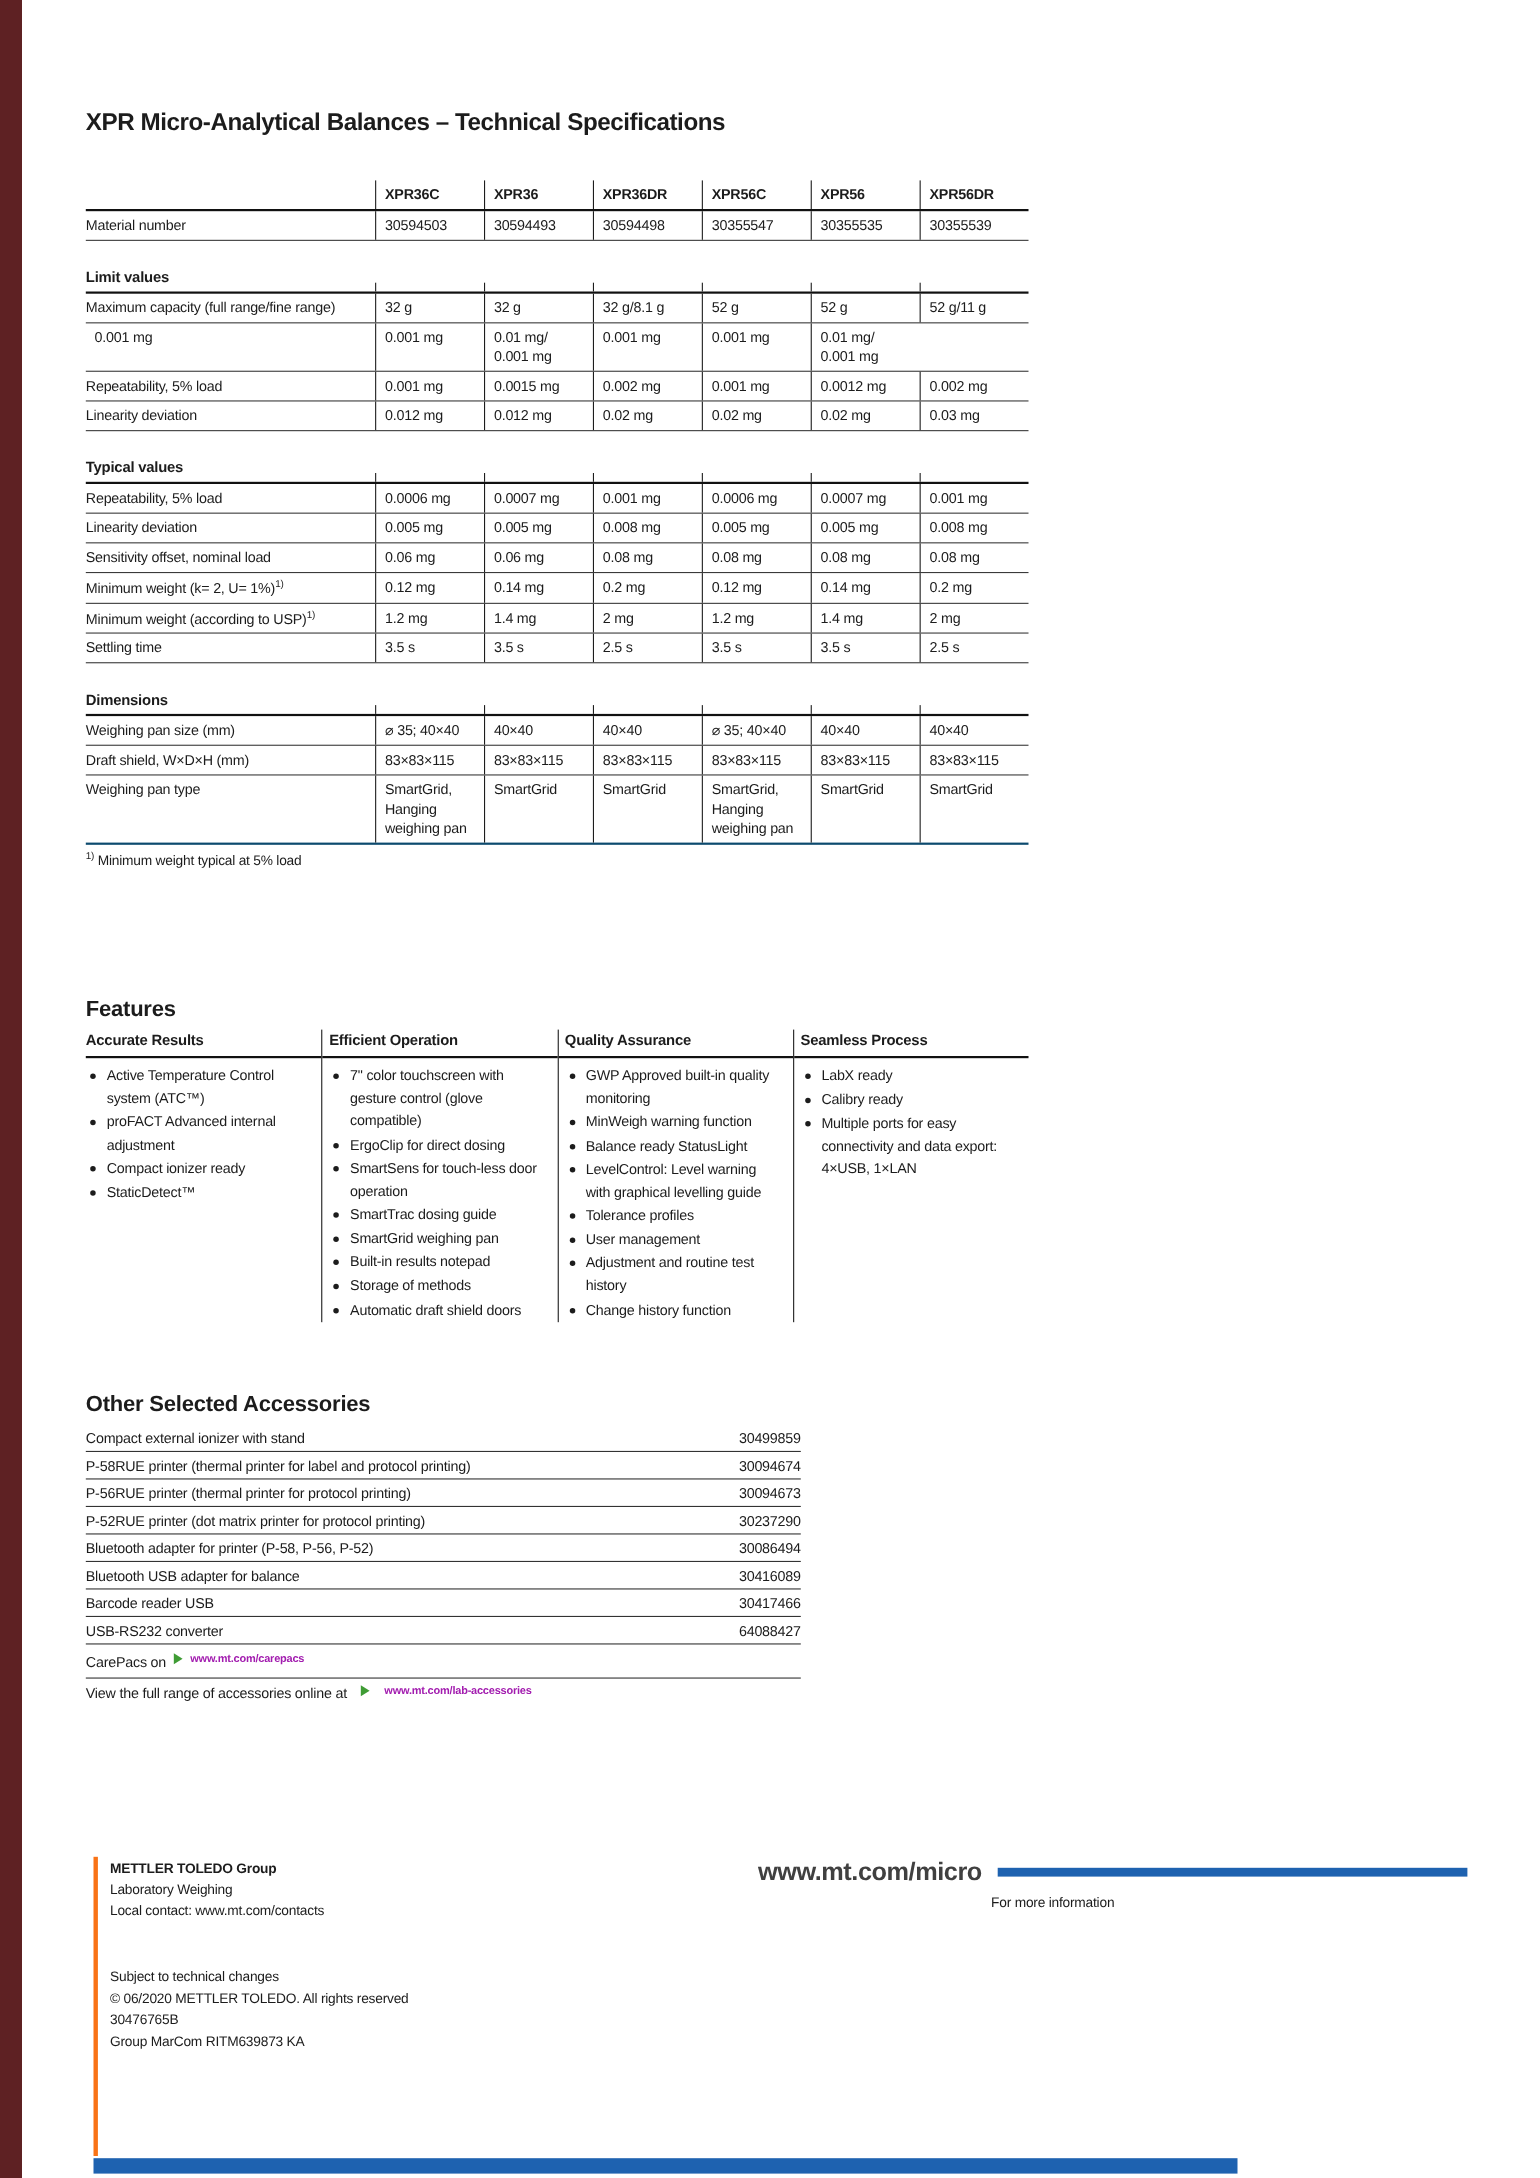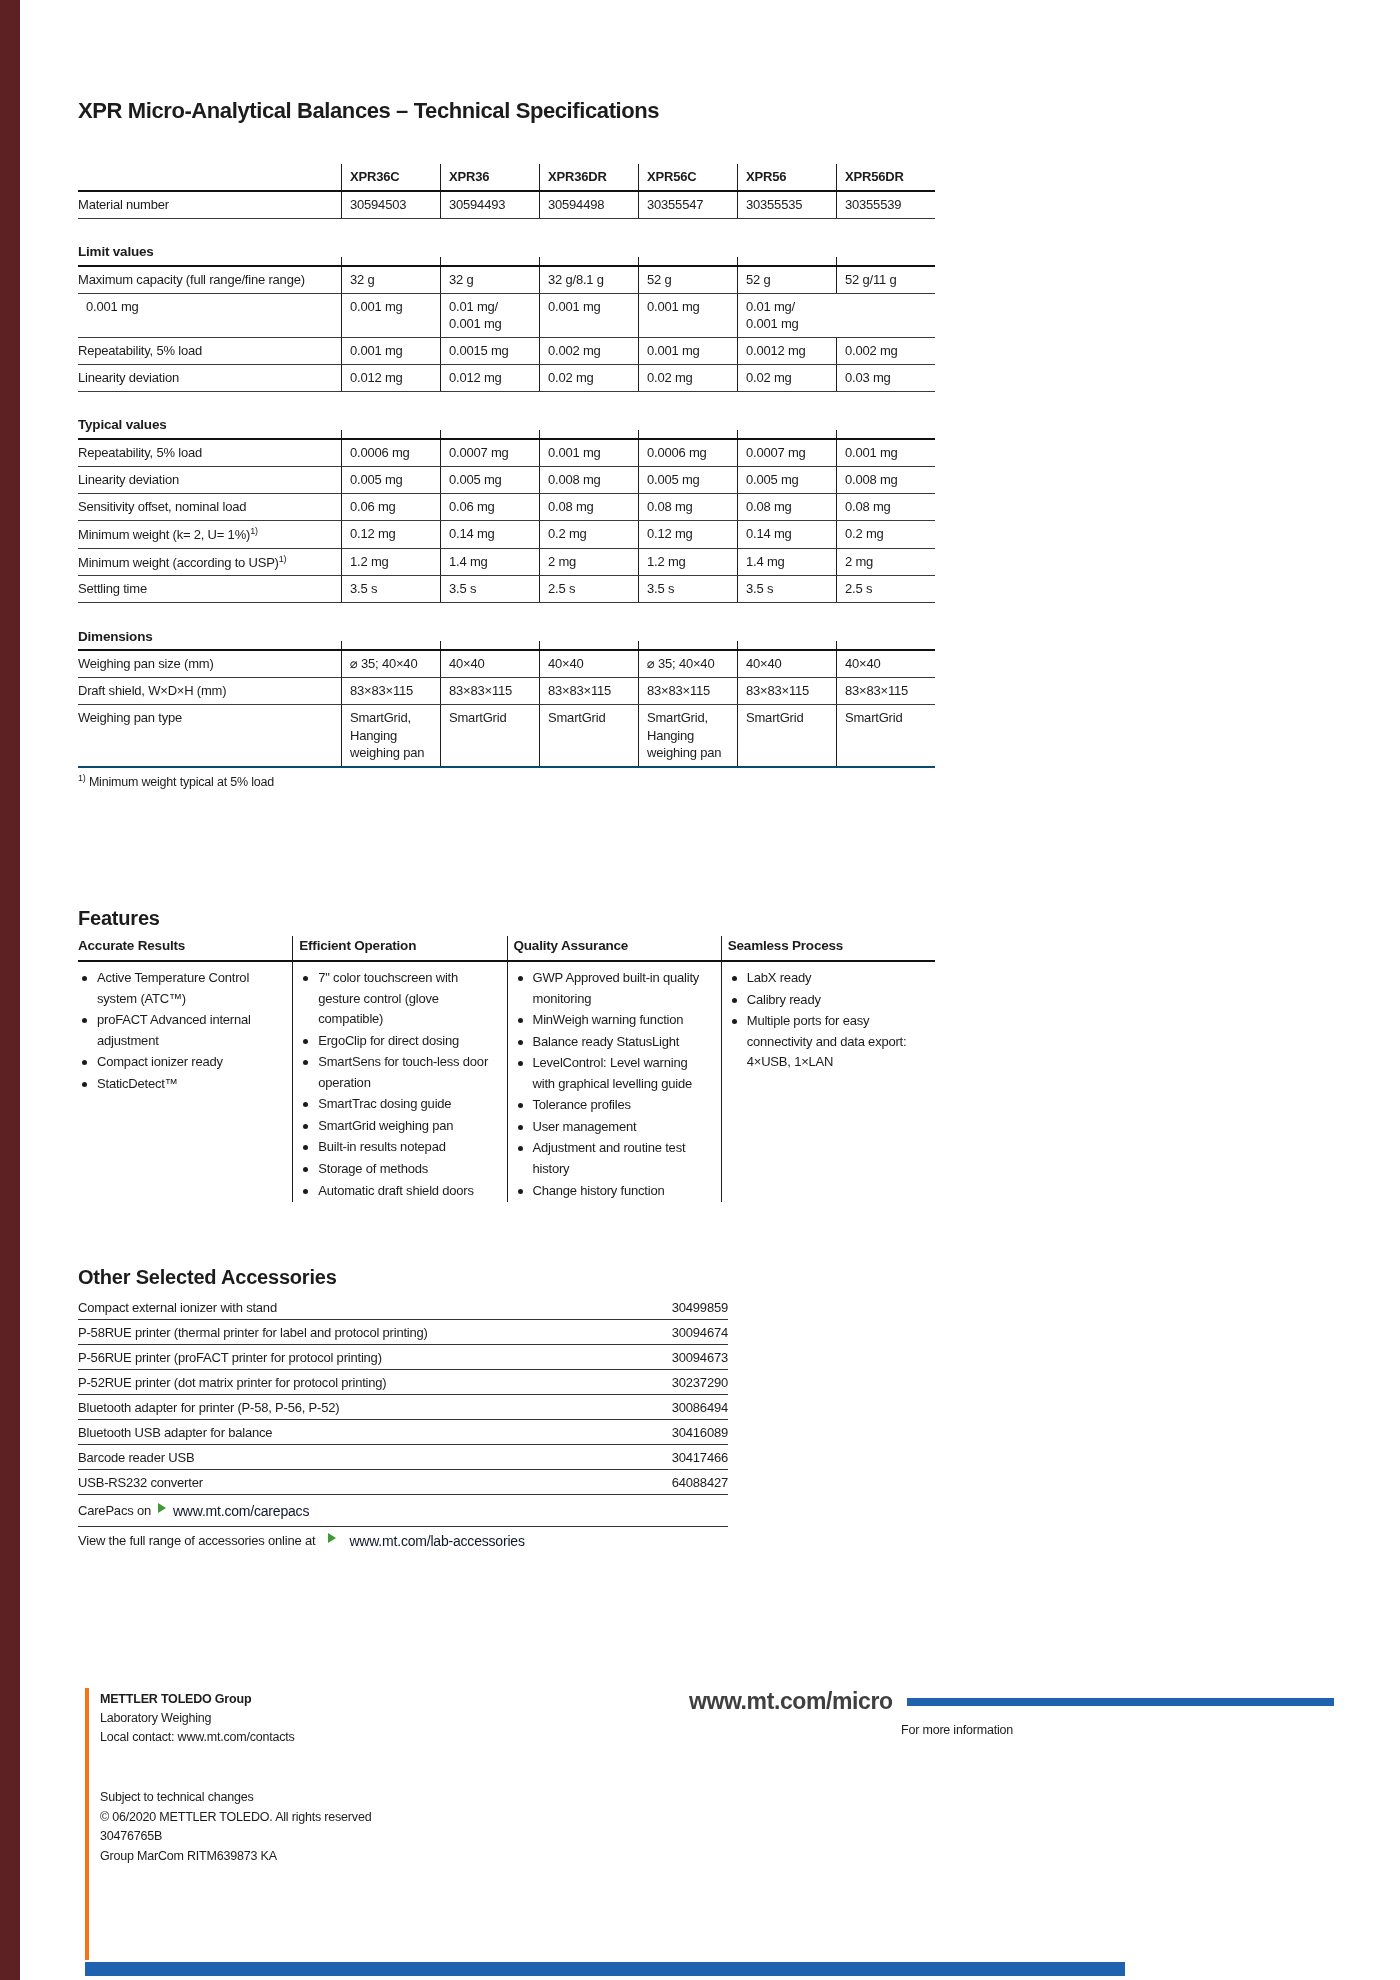--- a/index.html
+++ b/index.html
@@ -44,21 +44,21 @@
 
   
   .accessories-heading{margin-top:64px;}
   .aTable{margin-top:6px;}
   .aRow{display:flex;justify-content:space-between;width:650px;border-bottom:1px solid #333;
         padding:5px 0 4px 0;font-size:13px;}
   .aRow.linkrow{justify-content:flex-start;align-items:flex-start;gap:7px;padding:8px 0 7px 0;}
   .viewline{display:flex;align-items:flex-start;gap:13px;font-size:13px;margin-top:6px;}
   .arrow{width:0;height:0;border-left:8px solid #3f9c35;border-top:5px solid transparent;
          border-bottom:5px solid transparent;display:inline-block;}
-  .bluelink{color:#0f172a;font-weight:normal;text-decoration:none;font-size:14px;}
+  .bluelink{color:#a21caf;font-weight:bold;text-decoration:none;font-size:10px;}
 
   
   .footer{position:absolute;left:85px;top:1688px;width:1245px;height:272px;
           border-left:4px solid #f97316;}
   .f-left{position:absolute;left:11px;top:2px;font-size:12.5px;line-height:19px;}
   .f-group{font-weight:bold;}
   .f-legal{position:absolute;left:11px;top:100px;font-size:12.5px;line-height:19.5px;}
   .f-right{position:absolute;left:600px;top:0;width:645px;}
   .f-micro-row{display:flex;align-items:center;}
   .micro-link{color:#404040;font-weight:bold;font-size:23px;text-decoration:none;letter-spacing:-0.4px;}
@@ -298,21 +298,21 @@
   <div class="aTable" id="accessory-rows">
       <div class="aRow">
         <span class="aName">Compact external ionizer with stand</span>
         <span class="aNum">30499859</span>
       </div>
       <div class="aRow">
         <span class="aName">P-58RUE printer (thermal printer for label and protocol printing)</span>
         <span class="aNum">30094674</span>
       </div>
       <div class="aRow">
-        <span class="aName">P-56RUE printer (proFACT printer for protocol printing)</span>
+        <span class="aName">P-56RUE printer (thermal printer for protocol printing)</span>
         <span class="aNum">30094673</span>
       </div>
       <div class="aRow">
         <span class="aName">P-52RUE printer (dot matrix printer for protocol printing)</span>
         <span class="aNum">30237290</span>
       </div>
       <div class="aRow">
         <span class="aName">Bluetooth adapter for printer (P-58, P-56, P-52)</span>
         <span class="aNum">30086494</span>
       </div>

